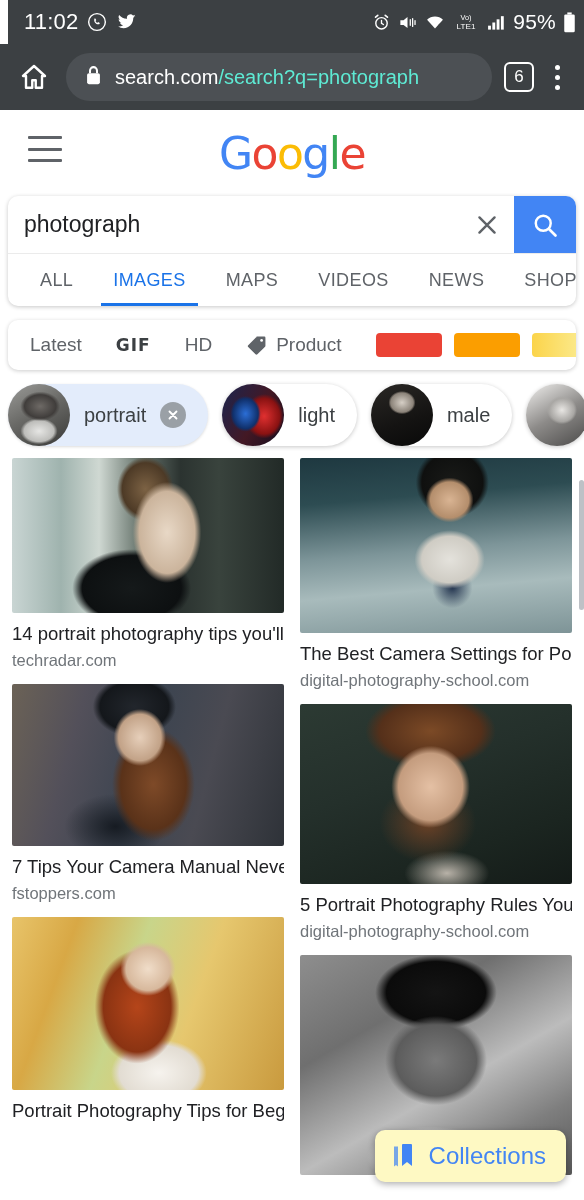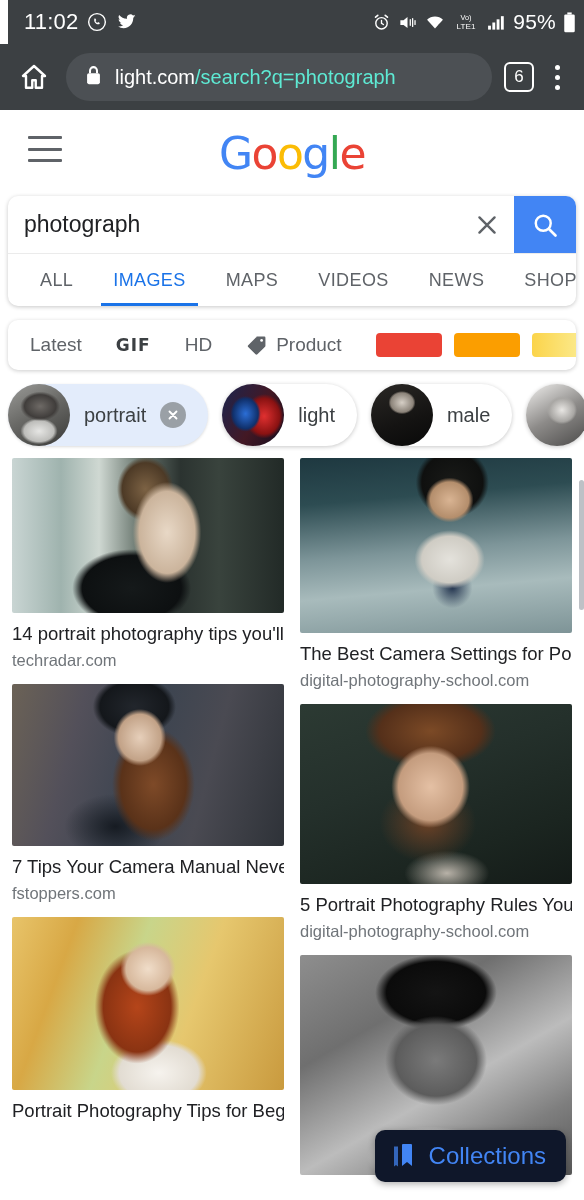--- a/index.html
+++ b/index.html
@@ -125,21 +125,21 @@
   .col.left { padding-left:12px; padding-right:8px; }
   .col.right { padding-left:8px; padding-right:12px; }
   .card { margin-bottom:14px; }
   .thumb { width:100%; border-radius:2px; overflow:hidden; position:relative; background:#ccc; }
   .ctitle { font-size:18.5px; color:#202124; line-height:1.3; margin-top:9px;
     white-space:nowrap; overflow:hidden; }
   .csite { font-size:16.5px; color:#70757a; margin-top:5px; white-space:nowrap; overflow:hidden; }
 
   
   .collections {
-    position:absolute; right:18px; bottom:18px; height:52px; background:#0f172a;
+    position:absolute; right:18px; bottom:18px; height:52px; background:#fef9c3;
     border-radius:10px; box-shadow:0 2px 7px rgba(0,0,0,.33);
     display:flex; align-items:center; padding:0 20px 0 16px; gap:12px;
   }
   .collections-label { font-size:24px; color:#4285F4; white-space:nowrap; }
 
   
   .scrollbar { position:absolute; right:0; top:370px; width:5px; height:130px;
     background:#bdc1c6; border-radius:3px; }
 
   
@@ -215,21 +215,21 @@
           <path d="M12 3.2L3.2 11.2h2.4v9.4h5v-6h2.8v6h5v-9.4h2.4z" fill="none" stroke="#fff" stroke-width="1.9" stroke-linejoin="round"></path>
         </svg>
     </div>
     <div class="omnibox">
       <span class="lock-ico">
         <svg width="19" height="22" viewBox="0 0 20 24">
             <rect x="3" y="10" width="14" height="12" rx="2" fill="#fff"></rect>
             <path d="M6.2 10V7.2a3.8 3.8 0 017.6 0V10" fill="none" stroke="#fff" stroke-width="2.2"></path>
           </svg>
       </span>
-      <span class="url-text"><span class="url-host">light.com</span><span class="url-path">/search?q=photograph</span></span>
+      <span class="url-text"><span class="url-host">search.com</span><span class="url-path">/search?q=photograph</span></span>
     </div>
     <div class="tabcount">6</div>
     <div class="menu-dots">
         <i></i>
         <i></i>
         <i></i>
       </div>
   </div>
 
   <div class="page">

